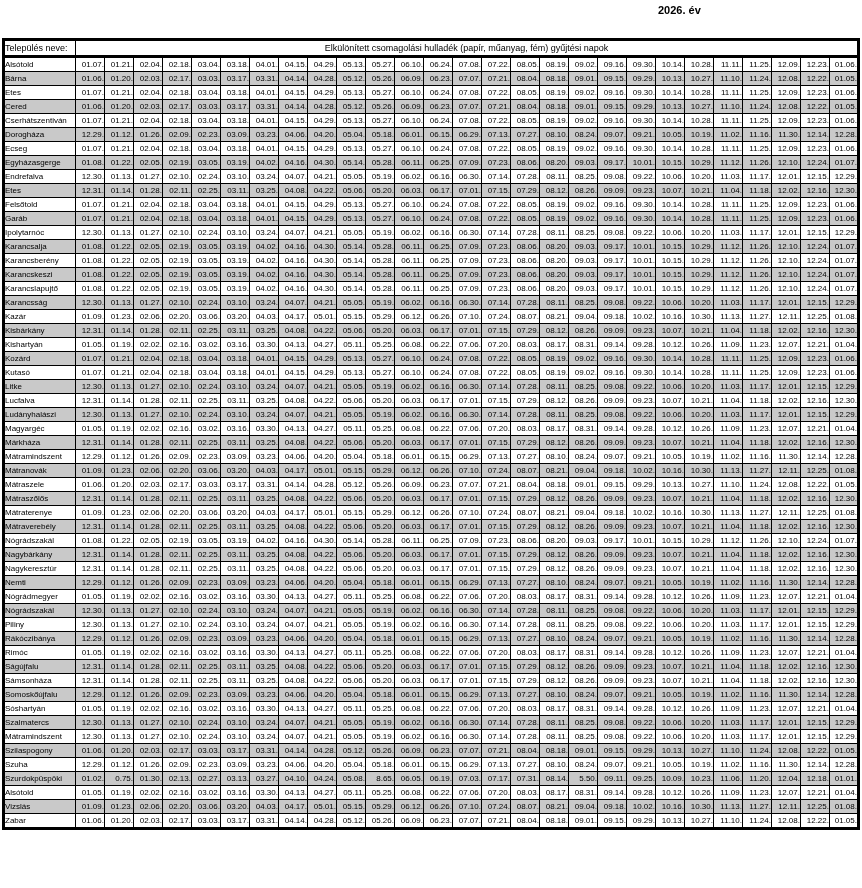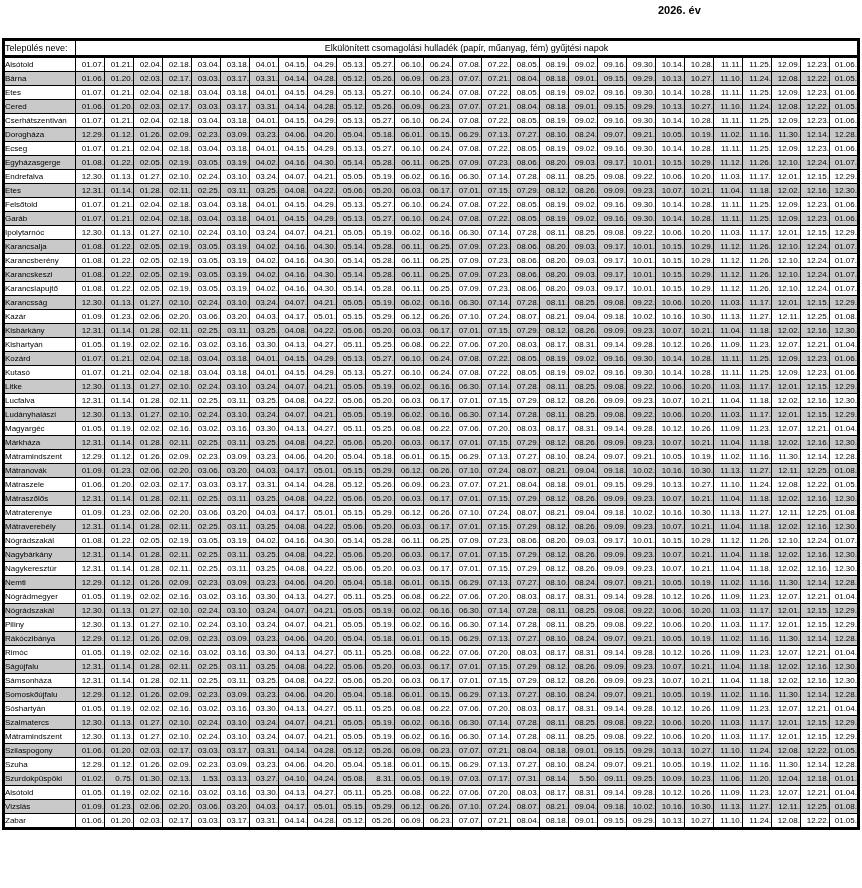--- a/index.html
+++ b/index.html
@@ -1593,27 +1593,27 @@
         <td class="date">11.30.</td>
         <td class="date">12.14.</td>
         <td class="date">12.28.</td>
       </tr>
       <tr class="alt">
         <td class="name">Szurdokpüspöki</td>
         <td class="date">01.02.</td>
         <td class="date">0.75.</td>
         <td class="date">01.30.</td>
         <td class="date">02.13.</td>
-        <td class="date">1.53.</td>
+        <td class="date">02.27.</td>
         <td class="date">03.13.</td>
         <td class="date">03.27.</td>
         <td class="date">04.10.</td>
         <td class="date">04.24.</td>
         <td class="date">05.08.</td>
-        <td class="date">8.31.</td>
+        <td class="date">8.65.</td>
         <td class="date">06.05.</td>
         <td class="date">06.19.</td>
         <td class="date">07.03.</td>
         <td class="date">07.17.</td>
         <td class="date">07.31.</td>
         <td class="date">08.14.</td>
         <td class="date">5.50.</td>
         <td class="date">09.11.</td>
         <td class="date">09.25.</td>
         <td class="date">10.09.</td>

